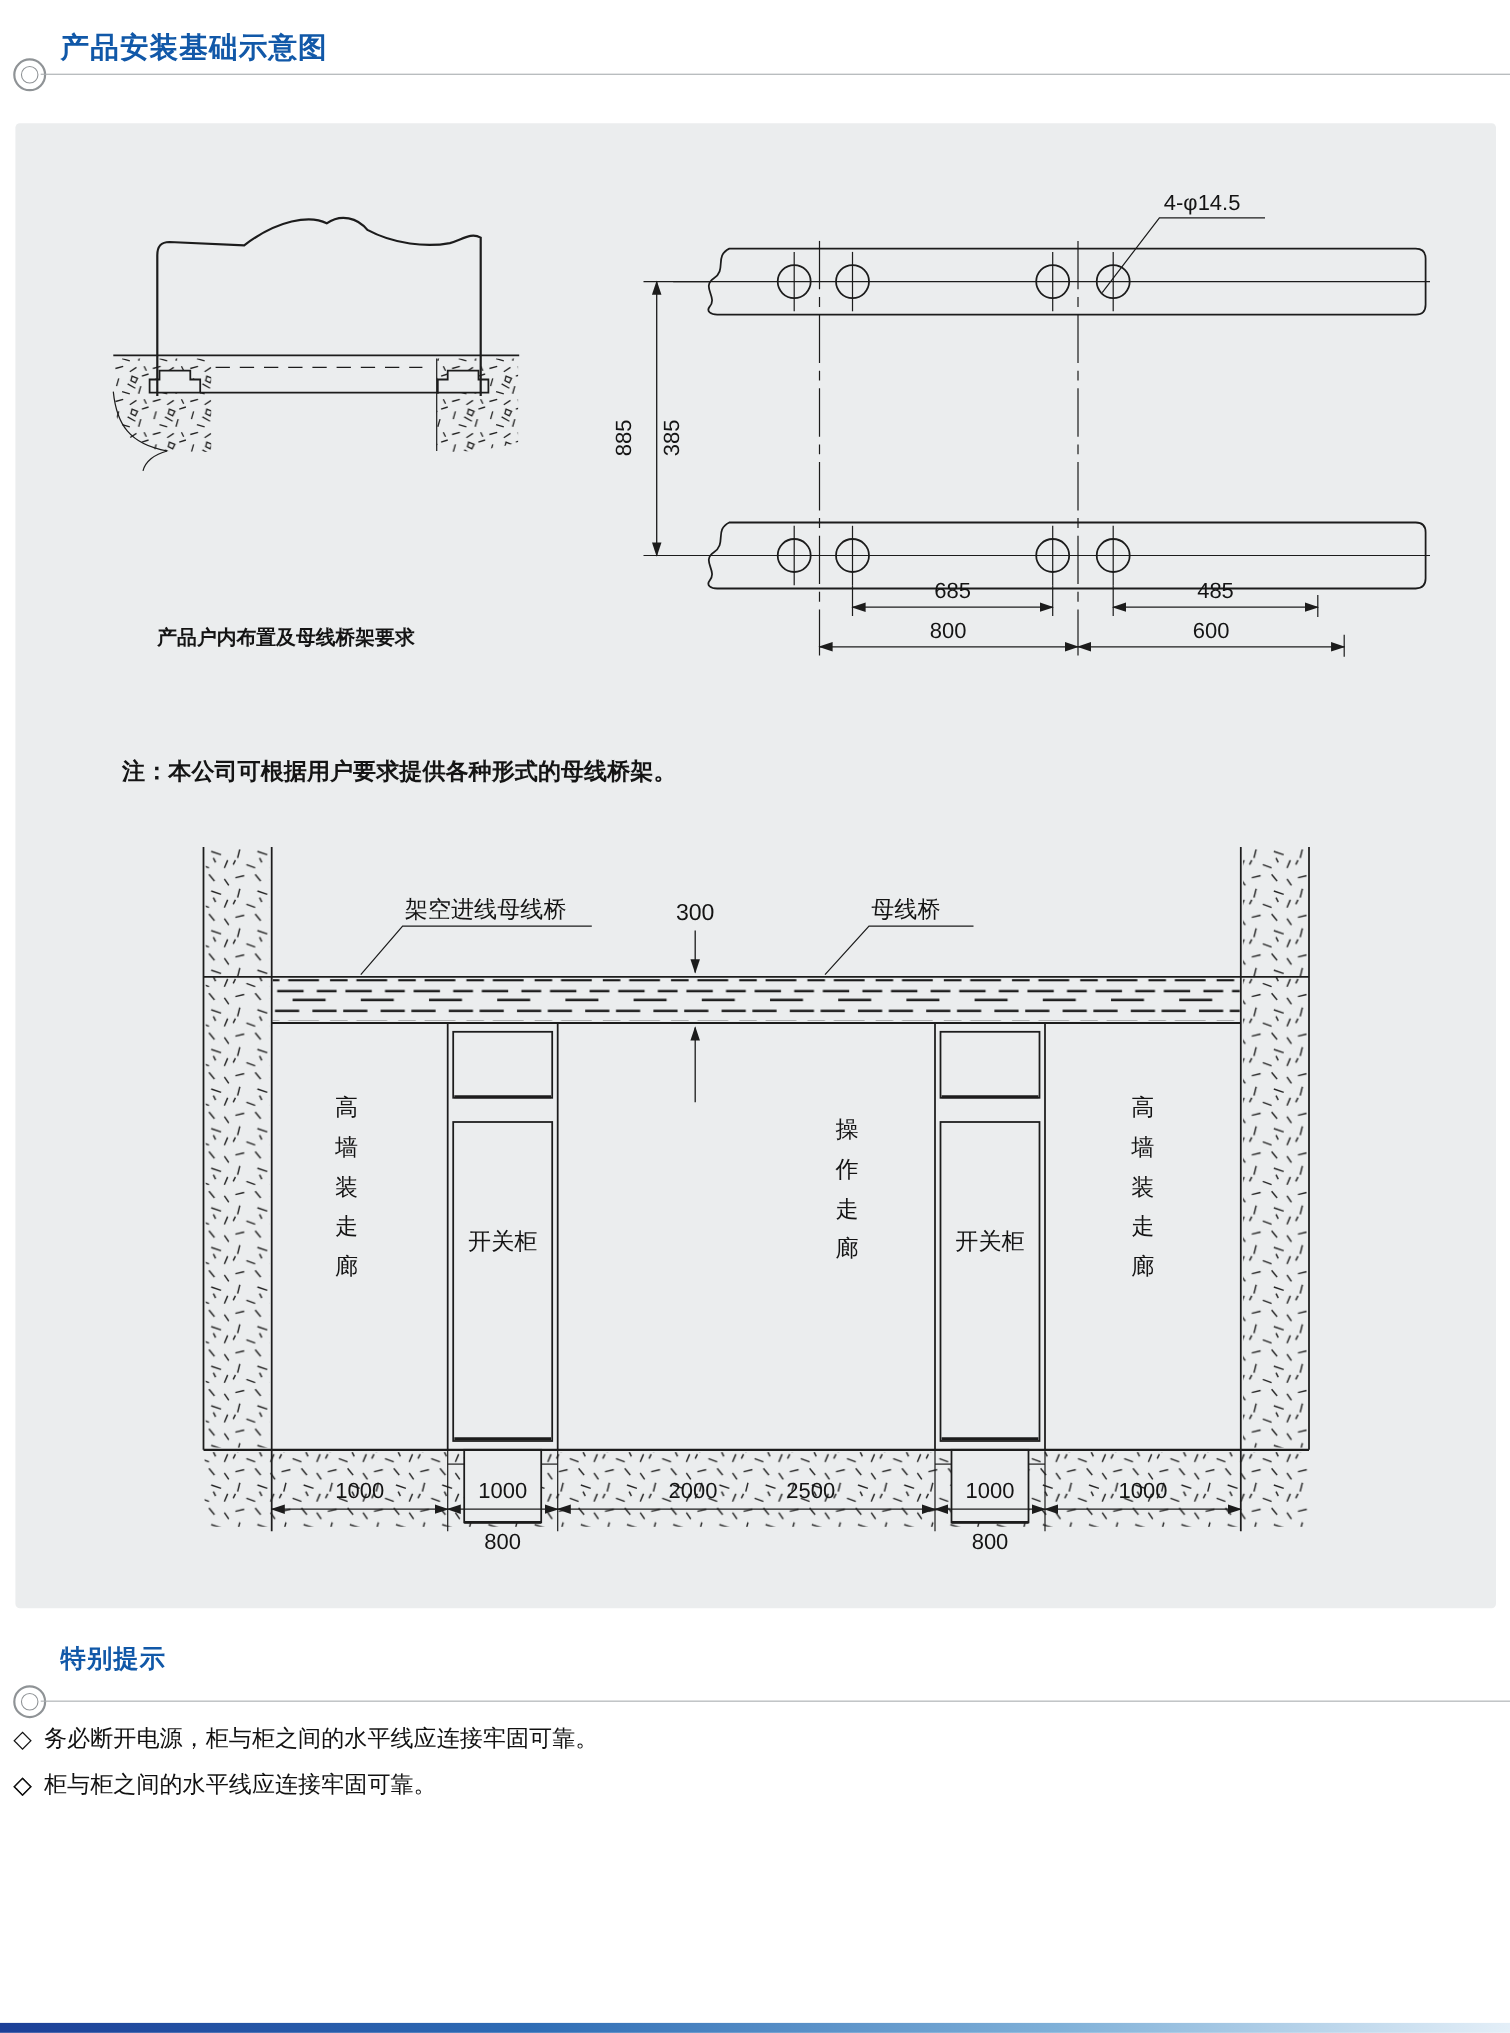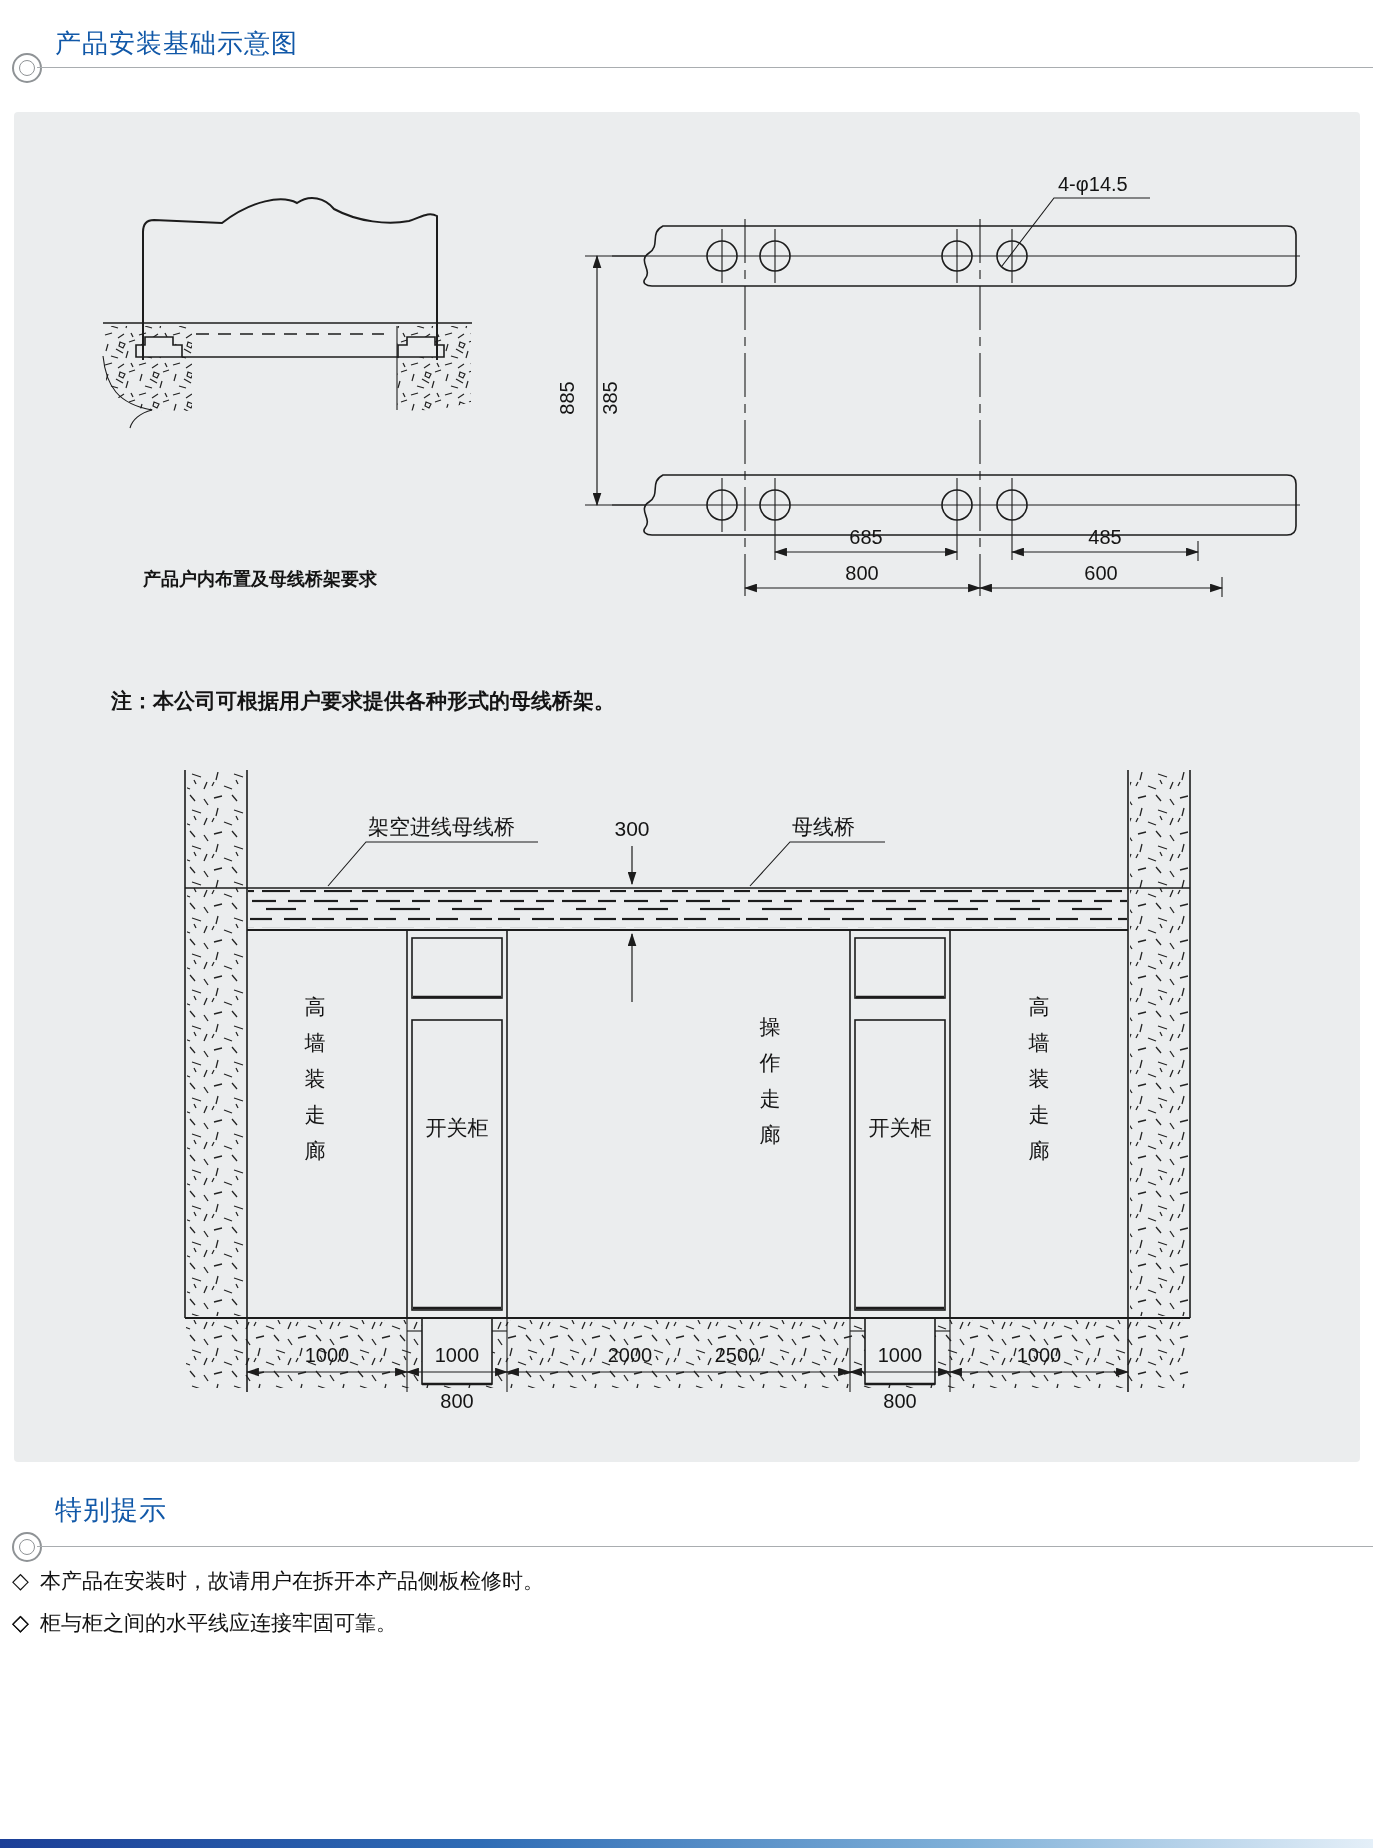--- a/index.html
+++ b/index.html
@@ -1,25 +1,25 @@
 <!DOCTYPE html>
 <html><head>
 <meta charset="utf-8">
 <style>
   html,body{margin:0;padding:0;}
   body{
     width:1373px;height:1848px;position:relative;background:#ffffff;
     font-family:"Liberation Sans", sans-serif;color:#1a1a1a;overflow:hidden;
   }
   .section-title{
-    position:absolute;left:55px;font-weight:normal;color:#1158a8;
+    position:absolute;left:55px;font-weight:bold;color:#1158a8;
     font-family:"Liberation Sans", sans-serif;letter-spacing:1px;white-space:nowrap;
   }
   #title1{top:26px;font-size:26px;}
-  #title2{top:1492px;font-size:27px;}
+  #title2{top:1492px;font-size:23px;}
   .hline{position:absolute;left:37px;right:0;height:1px;background:#a9adb0;}
   #hline1{top:67px;}
   #hline2{top:1546px;}
   .ring{position:absolute;left:12px;width:26px;height:26px;border:2px solid #8f9396;border-radius:50%;
         display:flex;align-items:center;justify-content:center;background:#fff;}
   .ring::after{content:"";width:14px;height:14px;border:1.5px solid #8f9396;border-radius:50%;}
   #ring1{top:53px;}
   #ring2{top:1532px;}
   #panel{position:absolute;left:14px;top:112px;width:1346px;height:1350px;background:#ebedee;border-radius:4px;}
   svg{position:absolute;left:0;top:0;}
@@ -234,21 +234,21 @@
   </g>
 </svg>
 
 <div class="ring" id="ring2"></div>
 <div class="hline" id="hline2"></div>
 <div class="section-title" id="title2">特别提示</div>
 
 <div class="notices">
   <div class="notice">
     <span class="diamond">◇</span>
-    <span>本产品在安装时，故请用户在拆开本产品侧板检修时。</span>
+    <span>务必断开电源，柜与柜之间的水平线应连接牢固可靠。</span>
   </div>
   <div class="notice">
     <span class="diamond">◇</span>
   </div>
   <div class="notice">
     <span class="diamond">◇</span>
     <span>柜与柜之间的水平线应连接牢固可靠。</span>
   </div>
 </div>
 

